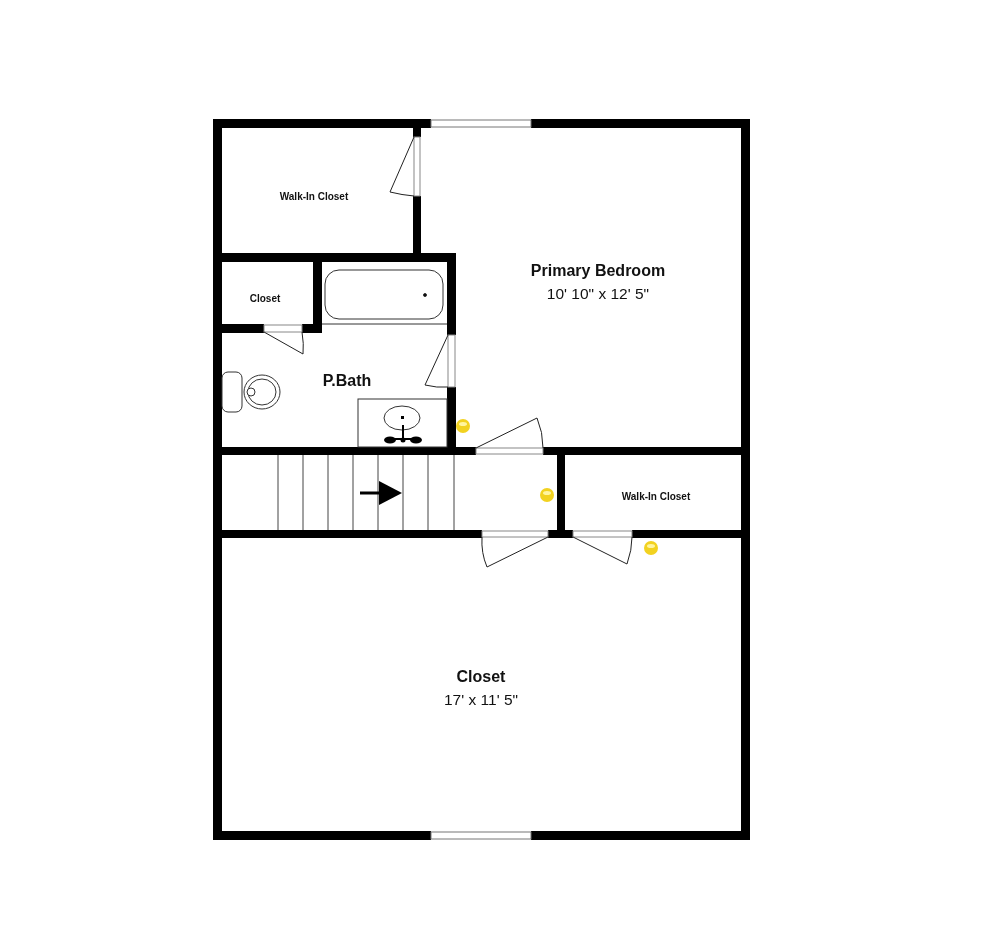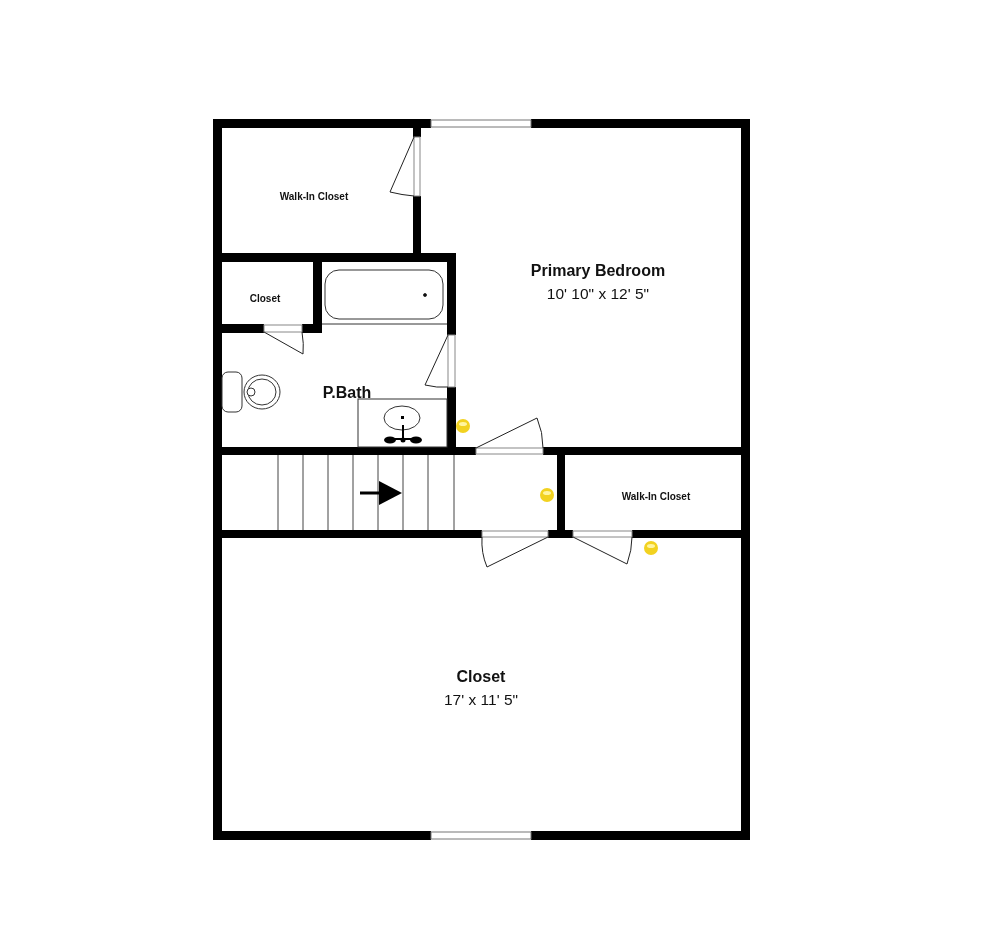--- a/index.html
+++ b/index.html
@@ -139,21 +139,21 @@
     </g>
   </svg>
 
   
   <div class="label" style="left:314px; top:186px;">
     <span class="name-sm">Walk-In Closet</span>
   </div>
   <div class="label" style="left:265px; top:288px;">
     <span class="name-sm">Closet</span>
   </div>
-  <div class="label" style="left:347px; top:384px;">
+  <div class="label" style="left:347px; top:372px;">
     <span class="name-lg">P.Bath</span>
   </div>
   <div class="label" style="left:598px; top:262px;">
     <span class="name-lg">Primary Bedroom</span>
     <span class="dim">10' 10" x 12' 5"</span>
   </div>
   <div class="label" style="left:656px; top:486px;">
     <span class="name-sm">Walk-In Closet</span>
   </div>
   <div class="label" style="left:481px; top:668px;">

